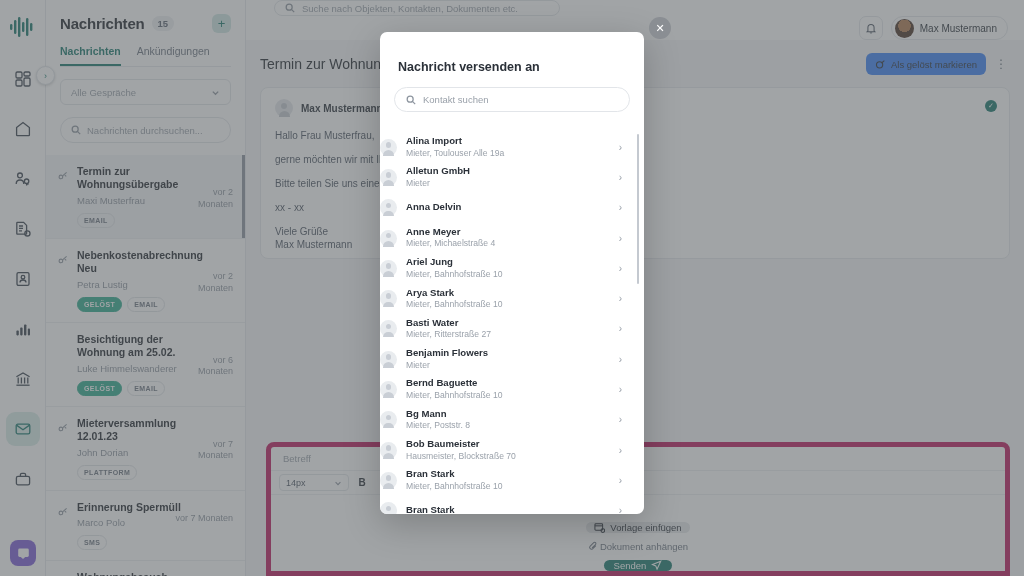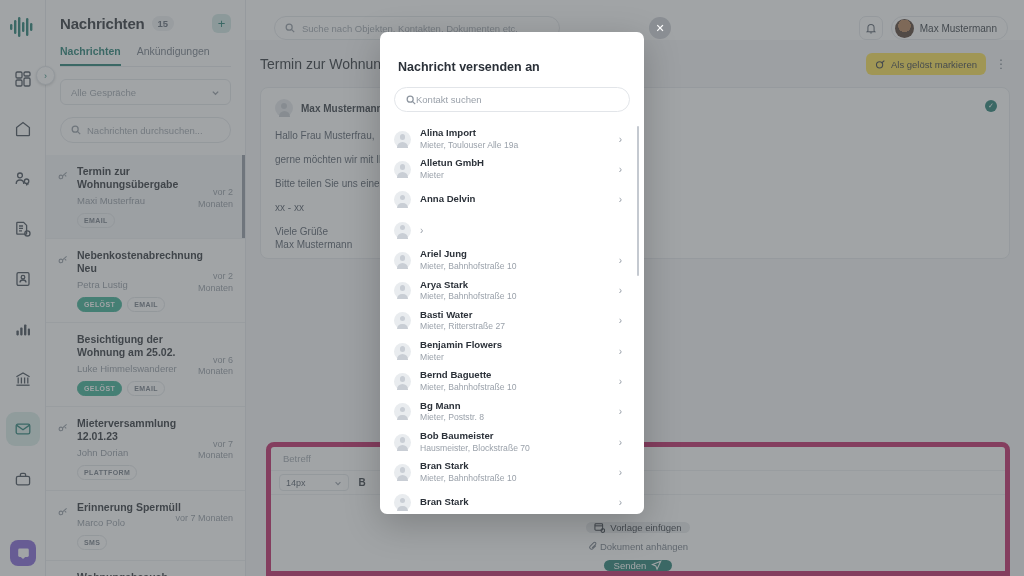--- a/index.html
+++ b/index.html
@@ -82,42 +82,42 @@
   .convo-sub { font-size: 9.5px; color: #8d959f; margin-top: 3px; }
   .convo-time { position: absolute; right: 12px; font-size: 9px; color: #8d959f; text-align: right; width: 52px; line-height: 1.3; }
   .chips { display: flex; gap: 5px; margin-top: 7px; }
   .chip { font-size: 7px; font-weight: bold; letter-spacing: .4px; padding: 3px 6px;
     border-radius: 8px; border: 1px solid #e0e3e7; color: #6b7480; }
   .chip.green { background: #2faa8e; border-color: #2faa8e; color: #fff; }
 
   
   .topbar {
     position: absolute; left: 246px; top: 0; right: 0; height: 40px;
-    background: #ffffff; display: flex; align-items: flex-end; padding: 0 16px;
+    background: #ffffff; display: flex; align-items: flex-start; padding: 0 16px; flex-direction: column;
   }
   .global-search {
     width: 286px; height: 24px; border: 1px solid #e2e5e9; border-radius: 13px;
     display: flex; align-items: center; gap: 7px; padding: 0 10px;
     font-size: 9.5px; color: #9aa1aa; margin-left: 12px;
   }
   .topbar-right { margin-left: auto; display: flex; align-items: center; gap: 8px; }
   .bell { width: 24px; height: 24px; border: 1px solid #e4e7eb; border-radius: 7px;
     display:flex; align-items:center; justify-content:center; color:#4d5663; }
   .userchip { height: 24px; border: 1px solid #e4e7eb; border-radius: 13px;
     display:flex; align-items:center; gap:6px; padding: 0 10px 0 3px; font-size: 10px; color: #2b3139; }
   .avatar-sm { width: 19px; height: 19px; border-radius: 50%;
     background: radial-gradient(circle at 50% 36%, #b07a4e 0 40%, #4a3226 41% 100%); }
 
   
   .main { position: absolute; left: 246px; top: 40px; right: 0; bottom: 0;
     background: #f5f6f7; padding: 10px 14px 0 14px; }
   .main-head { display: flex; align-items: center; height: 28px; }
   .main-title { font-size: 14px; color: #22272e; }
   .main-actions { margin-left: auto; display: flex; align-items: center; gap: 6px; }
-  .btn-solve { height: 22px; background: #fde047; border-radius: 6px; font-size: 9.5px;
+  .btn-solve { height: 22px; background: #3b82f6; border-radius: 6px; font-size: 9.5px;
     color: #2b3139; display: flex; align-items: center; gap: 5px; padding: 0 9px; }
   .kebab { color: #6b7480; font-size: 12px; line-height: 1; padding: 0 3px; letter-spacing: 0; }
 
   .msgcard { margin-top: 9px; background: #fff; border: 1px solid #e7e9ec; border-radius: 8px;
     padding: 11px 14px 14px 14px; position: relative; height: 172px; }
   .msgcard-head { display: flex; align-items: center; gap: 8px; }
   .avatar-ph { width: 18px; height: 18px; border-radius: 50%; background: #e4e7eb; position: relative; }
   .avatar-ph::before { content:""; position:absolute; left:50%; top:3.5px; width:6px; height:6px;
     margin-left:-3px; border-radius:50%; background:#c4c9d0; }
   .avatar-ph::after { content:""; position:absolute; left:50%; bottom:0; width:11px; height:6px;
@@ -153,23 +153,23 @@
   
   .modal {
     position: absolute; left: 380px; top: 32px; width: 264px; height: 482px;
     background: #fff; border-radius: 7px; z-index: 12; overflow: hidden;
     box-shadow: 0 10px 36px rgba(0,0,0,.22);
     display: flex; flex-direction: column;
   }
   .modal-title { font-size: 12.5px; font-weight: bold; color: #2b3139; padding: 28px 11px 0 18px; }
   .modal-search {
     margin: 13px 14px 0 14px; height: 25px; border: 1px solid #e2e5e9; border-radius: 13px;
-    display: flex; align-items: center; padding: 0 11px; font-size: 9.5px; color: #9aa1aa;
-  }
-  .contact-list { margin-top: 12px; flex: 1; overflow: hidden; position: relative; padding-left: 14px; }
+    display: flex; align-items: center; gap: 7px; padding: 0 11px; font-size: 9.5px; color: #9aa1aa;
+  }
+  .contact-list { margin-top: 20px; flex: 1; overflow: hidden; position: relative; }
   .contact {
     display: flex; align-items: center; gap: 9px; height: 30.3px; padding-right: 22px;
   }
   .c-av { width: 17px; height: 17px; border-radius: 50%; background: #e9ecef; position: relative; flex: none; }
   .c-av::before { content:""; position:absolute; left:50%; top:3.3px; width:5.6px; height:5.6px;
     margin-left:-2.8px; border-radius:50%; background:#c9ced5; }
   .c-av::after { content:""; position:absolute; left:50%; bottom:0; width:10.5px; height:5.6px;
     margin-left:-5.25px; border-radius:6px 6px 0 0; background:#c9ced5; }
   .c-txt { min-width: 0; flex: 1; }
   .c-name { font-size: 9.6px; font-weight: bold; color: #2b3139; line-height: 1.2; white-space: nowrap; }
@@ -535,20 +535,24 @@
         <span class="c-av"></span>
         <span class="c-txt">
           <span class="c-name" style="display:block">Anna Delvin</span>
           <span class="c-role" style="display:block"></span>
         </span>
         <span class="c-arrow">›</span>
       </div>
 
       <div class="contact">
         <span class="c-av"></span>
+        <span class="c-txt">
+          <span class="c-name" style="display:block">Anne Meyer</span>
+          <span class="c-role" style="display:block">Mieter, Michaelstraße 4</span>
+        </span>
         <span class="c-arrow">›</span>
       </div>
 
       <div class="contact">
         <span class="c-av"></span>
         <span class="c-txt">
           <span class="c-name" style="display:block">Ariel Jung</span>
           <span class="c-role" style="display:block">Mieter, Bahnhofstraße 10</span>
         </span>
         <span class="c-arrow">›</span>

